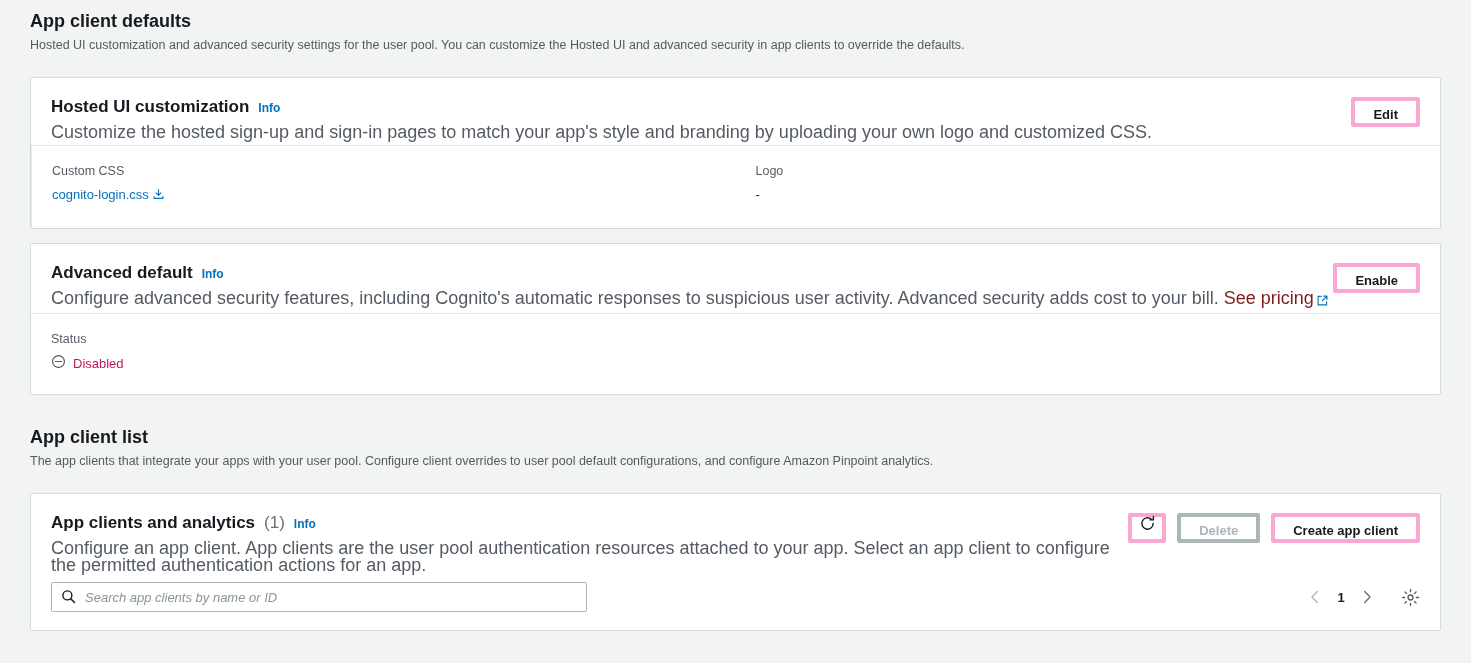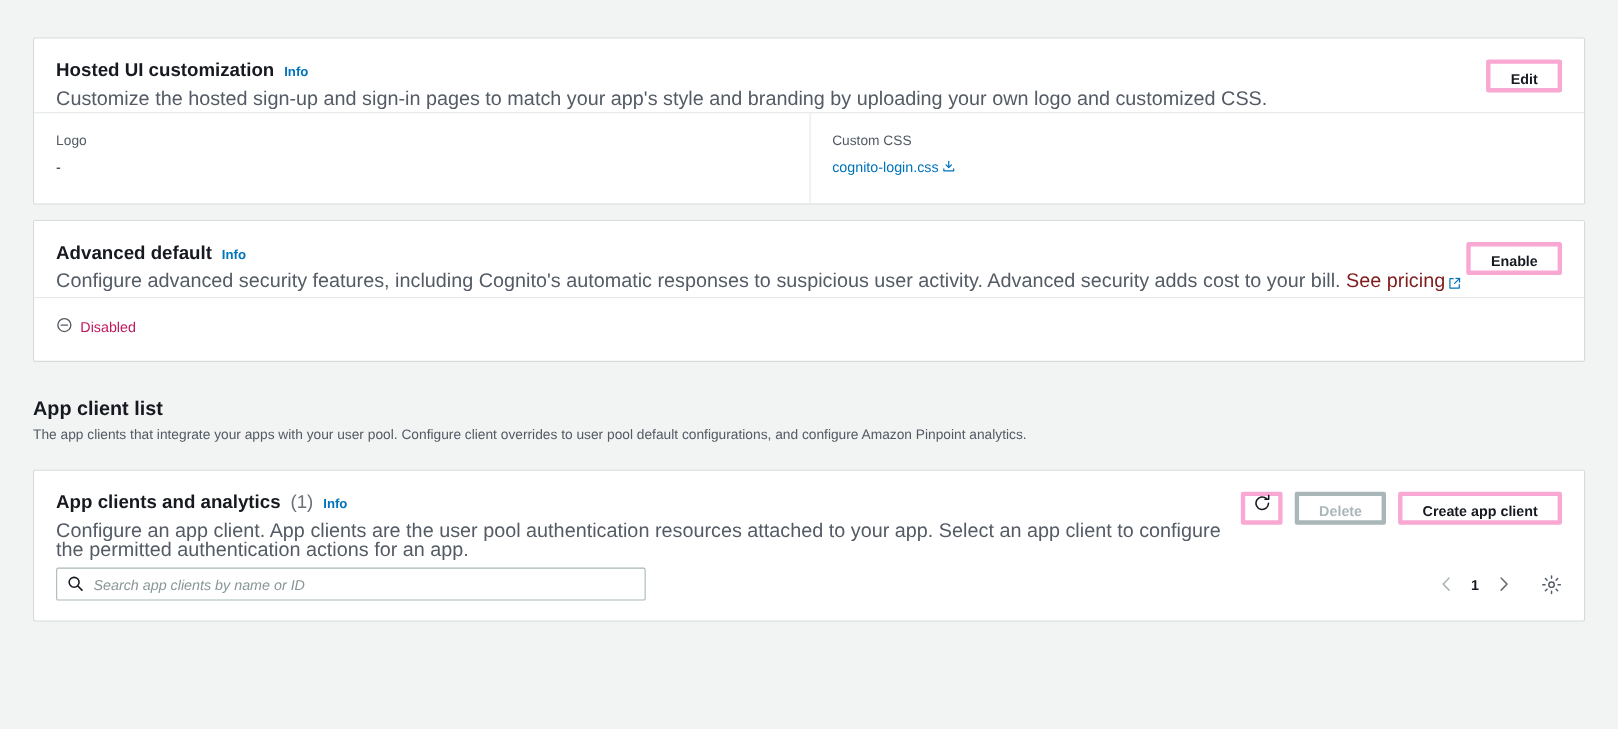--- a/index.html
+++ b/index.html
@@ -224,50 +224,54 @@
   .gap-30 { height: 31px; }
   .top-pad { height: 10px; }
 </style>
 </head>
 <body>
 
 <div class="page">
 
   <div class="top-pad"></div>
 
+  <div class="sec-head">
+    <h2 class="sec-title">App client defaults</h2>
+    <p class="sec-desc">Hosted UI customization and advanced security settings for the user pool. You can customize the Hosted UI and advanced security in app clients to override the defaults.</p>
+  </div>
 
   <div class="gap-24"></div>
 
   <div class="card">
     <div class="card-header">
       <div class="card-header-text">
         <div class="card-title-row">
           <span class="card-title">Hosted UI customization</span>
           <a class="info-link">Info</a>
         </div>
         <div class="card-desc">Customize the hosted sign-up and sign-in pages to match your app's style and branding by uploading your own logo and customized CSS.</div>
       </div>
       <div class="btn-row">
         <button class="btn">Edit</button>
       </div>
     </div>
     <div class="attr-grid">
-      <div class="attr-col">
-        <div class="attr-label">Logo</div>
-        <div class="attr-value">-</div>
-      </div>
       <div class="attr-col divider">
         <div class="attr-label">Custom CSS</div>
         <div class="attr-value">
           <a>cognito-login.css</a><span class="ext-icon"><svg width="13" height="13" viewBox="0 0 16 16" fill="none" xmlns="http://www.w3.org/2000/svg">
                 <path d="M8 2v7m0 0l-3-3m3 3l3-3" stroke="#0073bb" stroke-width="1.4" stroke-linecap="round" stroke-linejoin="round"></path>
                 <path d="M2.5 10.5v2.2h11v-2.2" stroke="#0073bb" stroke-width="1.4" stroke-linecap="round" stroke-linejoin="round"></path>
               </svg></span>
         </div>
       </div>
+      <div class="attr-col">
+        <div class="attr-label">Logo</div>
+        <div class="attr-value">-</div>
+      </div>
     </div>
   </div>
 
   <div class="gap-14"></div>
 
   <div class="card">
     <div class="card-header">
       <div class="card-header-text">
         <div class="card-title-row">
           <span class="card-title">Advanced default</span>
@@ -280,20 +284,21 @@
                 <path d="M7.2 1.2h3.6v3.6M10.6 1.4L5.9 6.1" stroke="#0073bb" stroke-width="1.2" stroke-linecap="round" stroke-linejoin="round"></path>
               </svg></span>
         </div>
       </div>
       <div class="btn-row">
         <button class="btn">Enable</button>
       </div>
     </div>
     <div class="attr-grid">
       <div class="attr-col">
+        <div class="attr-label">Status</div>
         <div class="status-line">
           <span><svg width="15" height="15" viewBox="0 0 16 16" fill="none" xmlns="http://www.w3.org/2000/svg">
                 <circle cx="8" cy="8" r="6.3" stroke="#545b64" stroke-width="1.3"></circle>
                 <path d="M4.8 8h6.4" stroke="#545b64" stroke-width="1.3" stroke-linecap="round"></path>
               </svg></span>
           <span>Disabled</span>
         </div>
       </div>
       <div class="attr-col"></div>
     </div>

